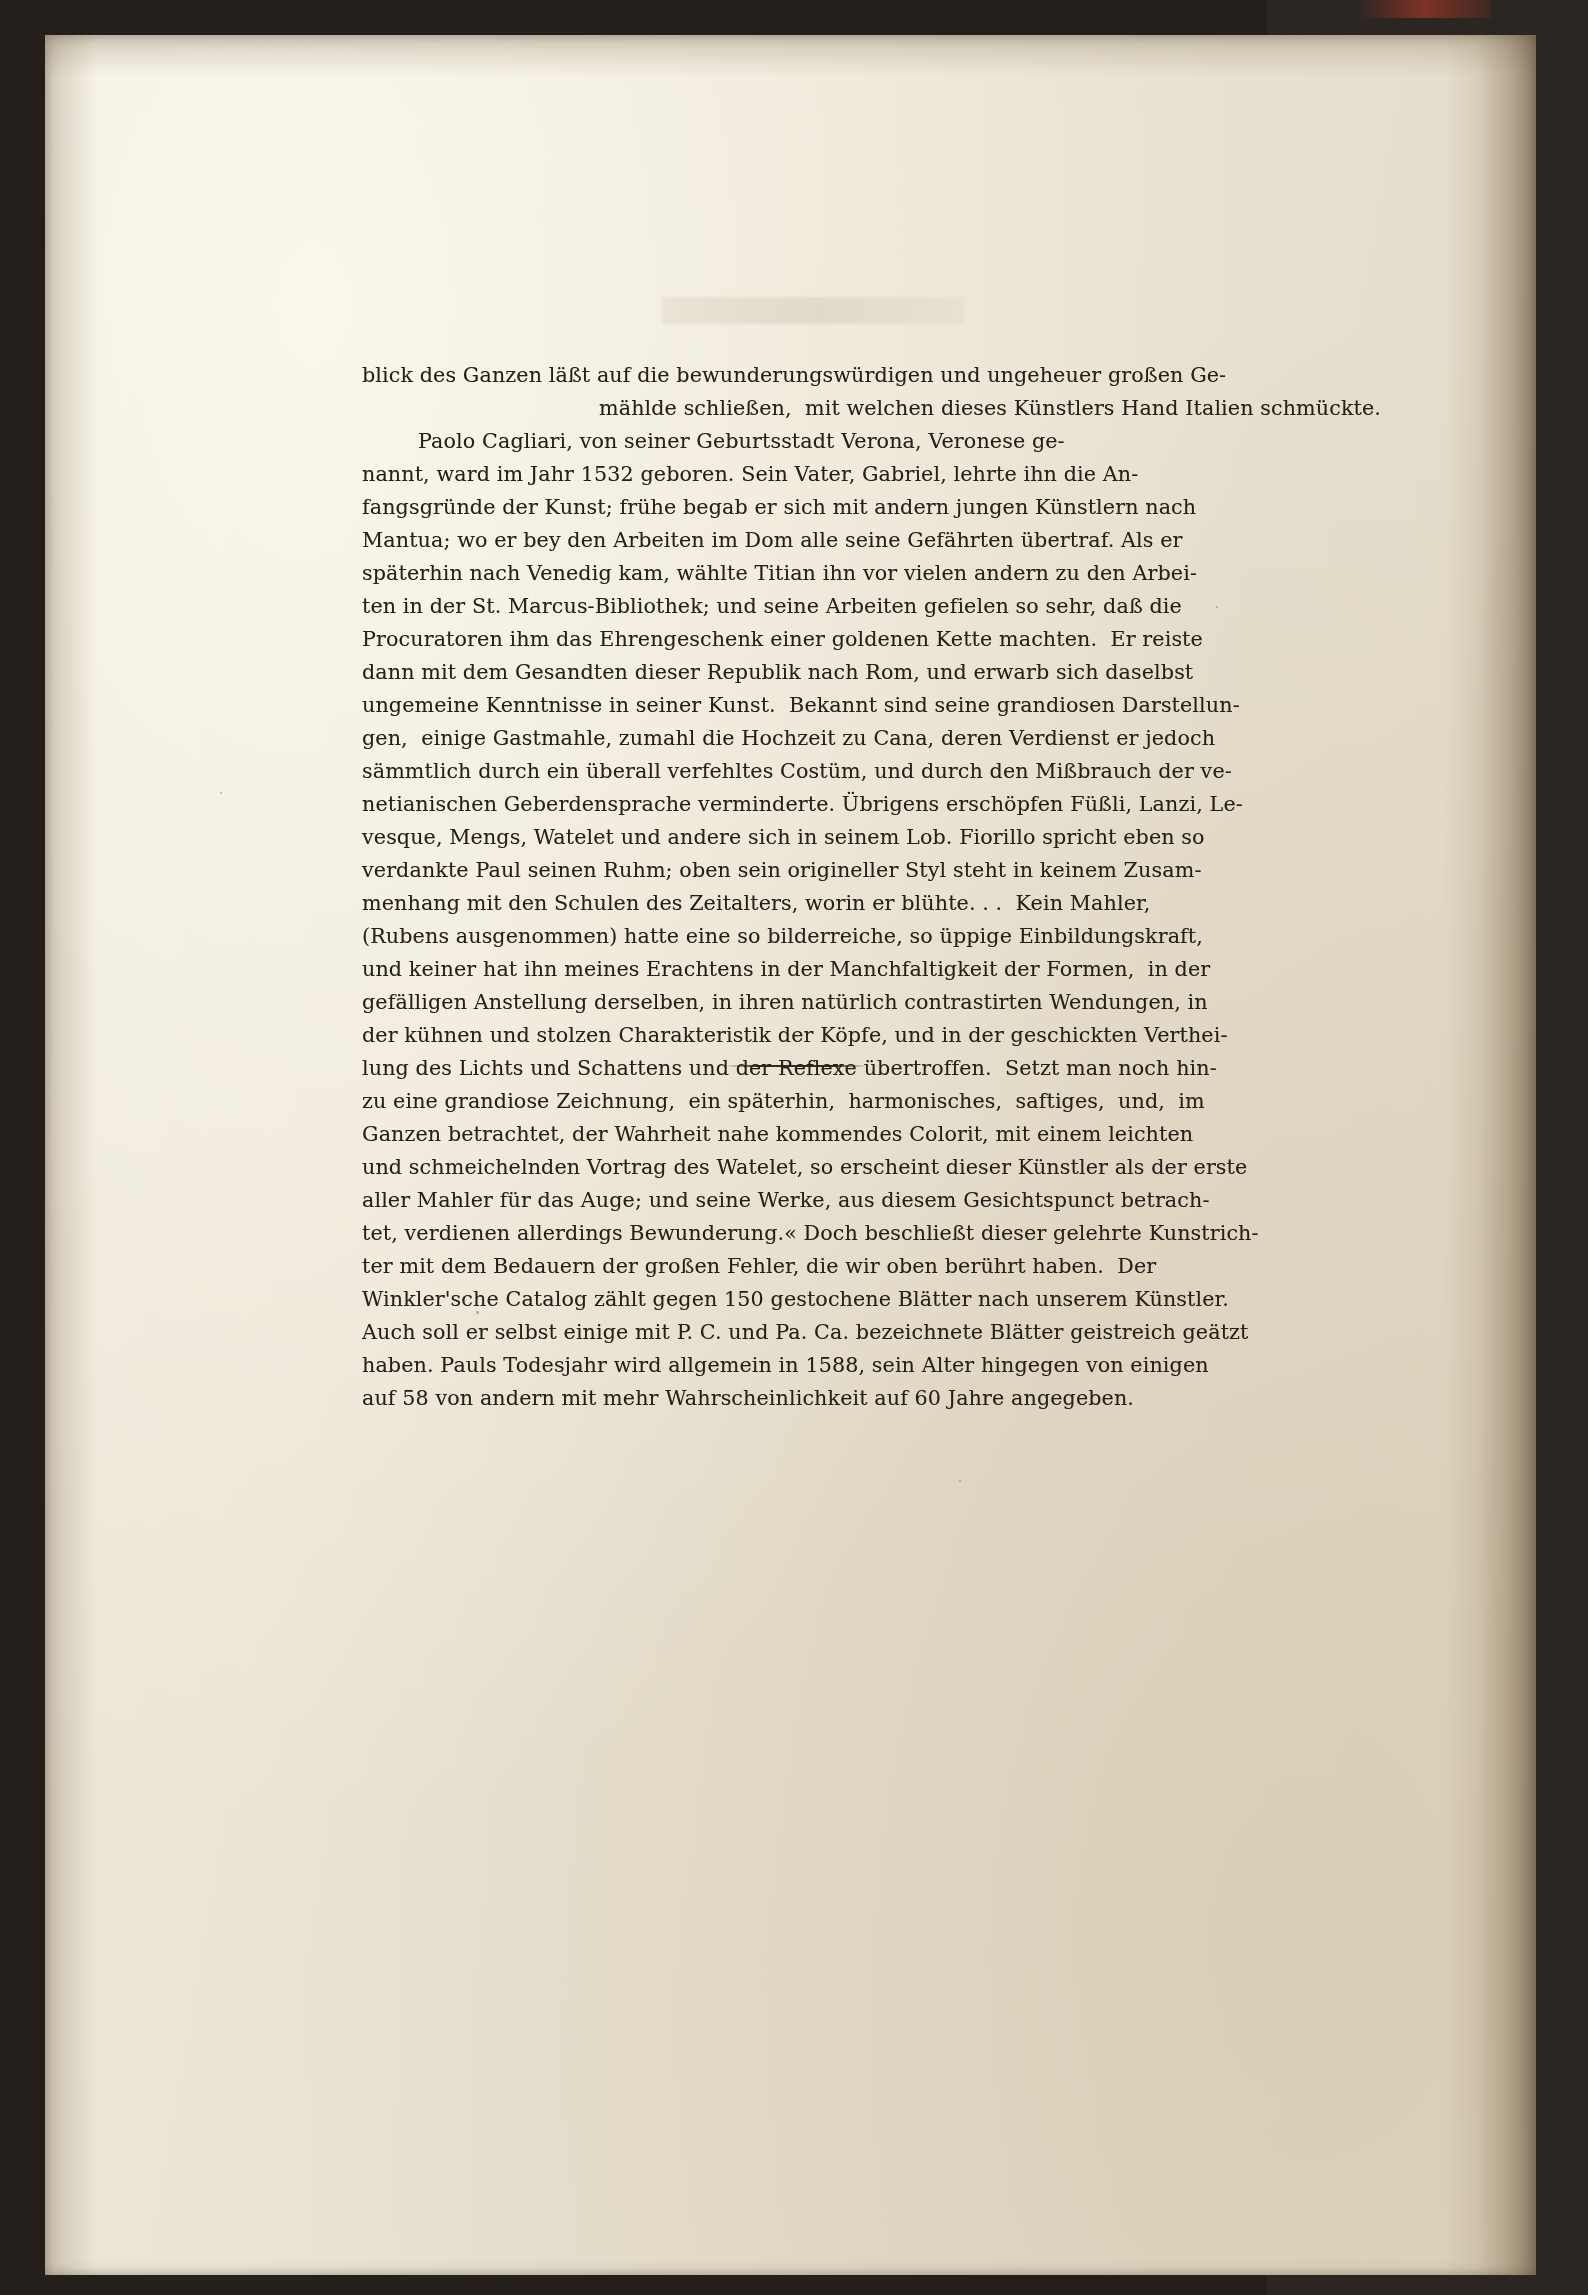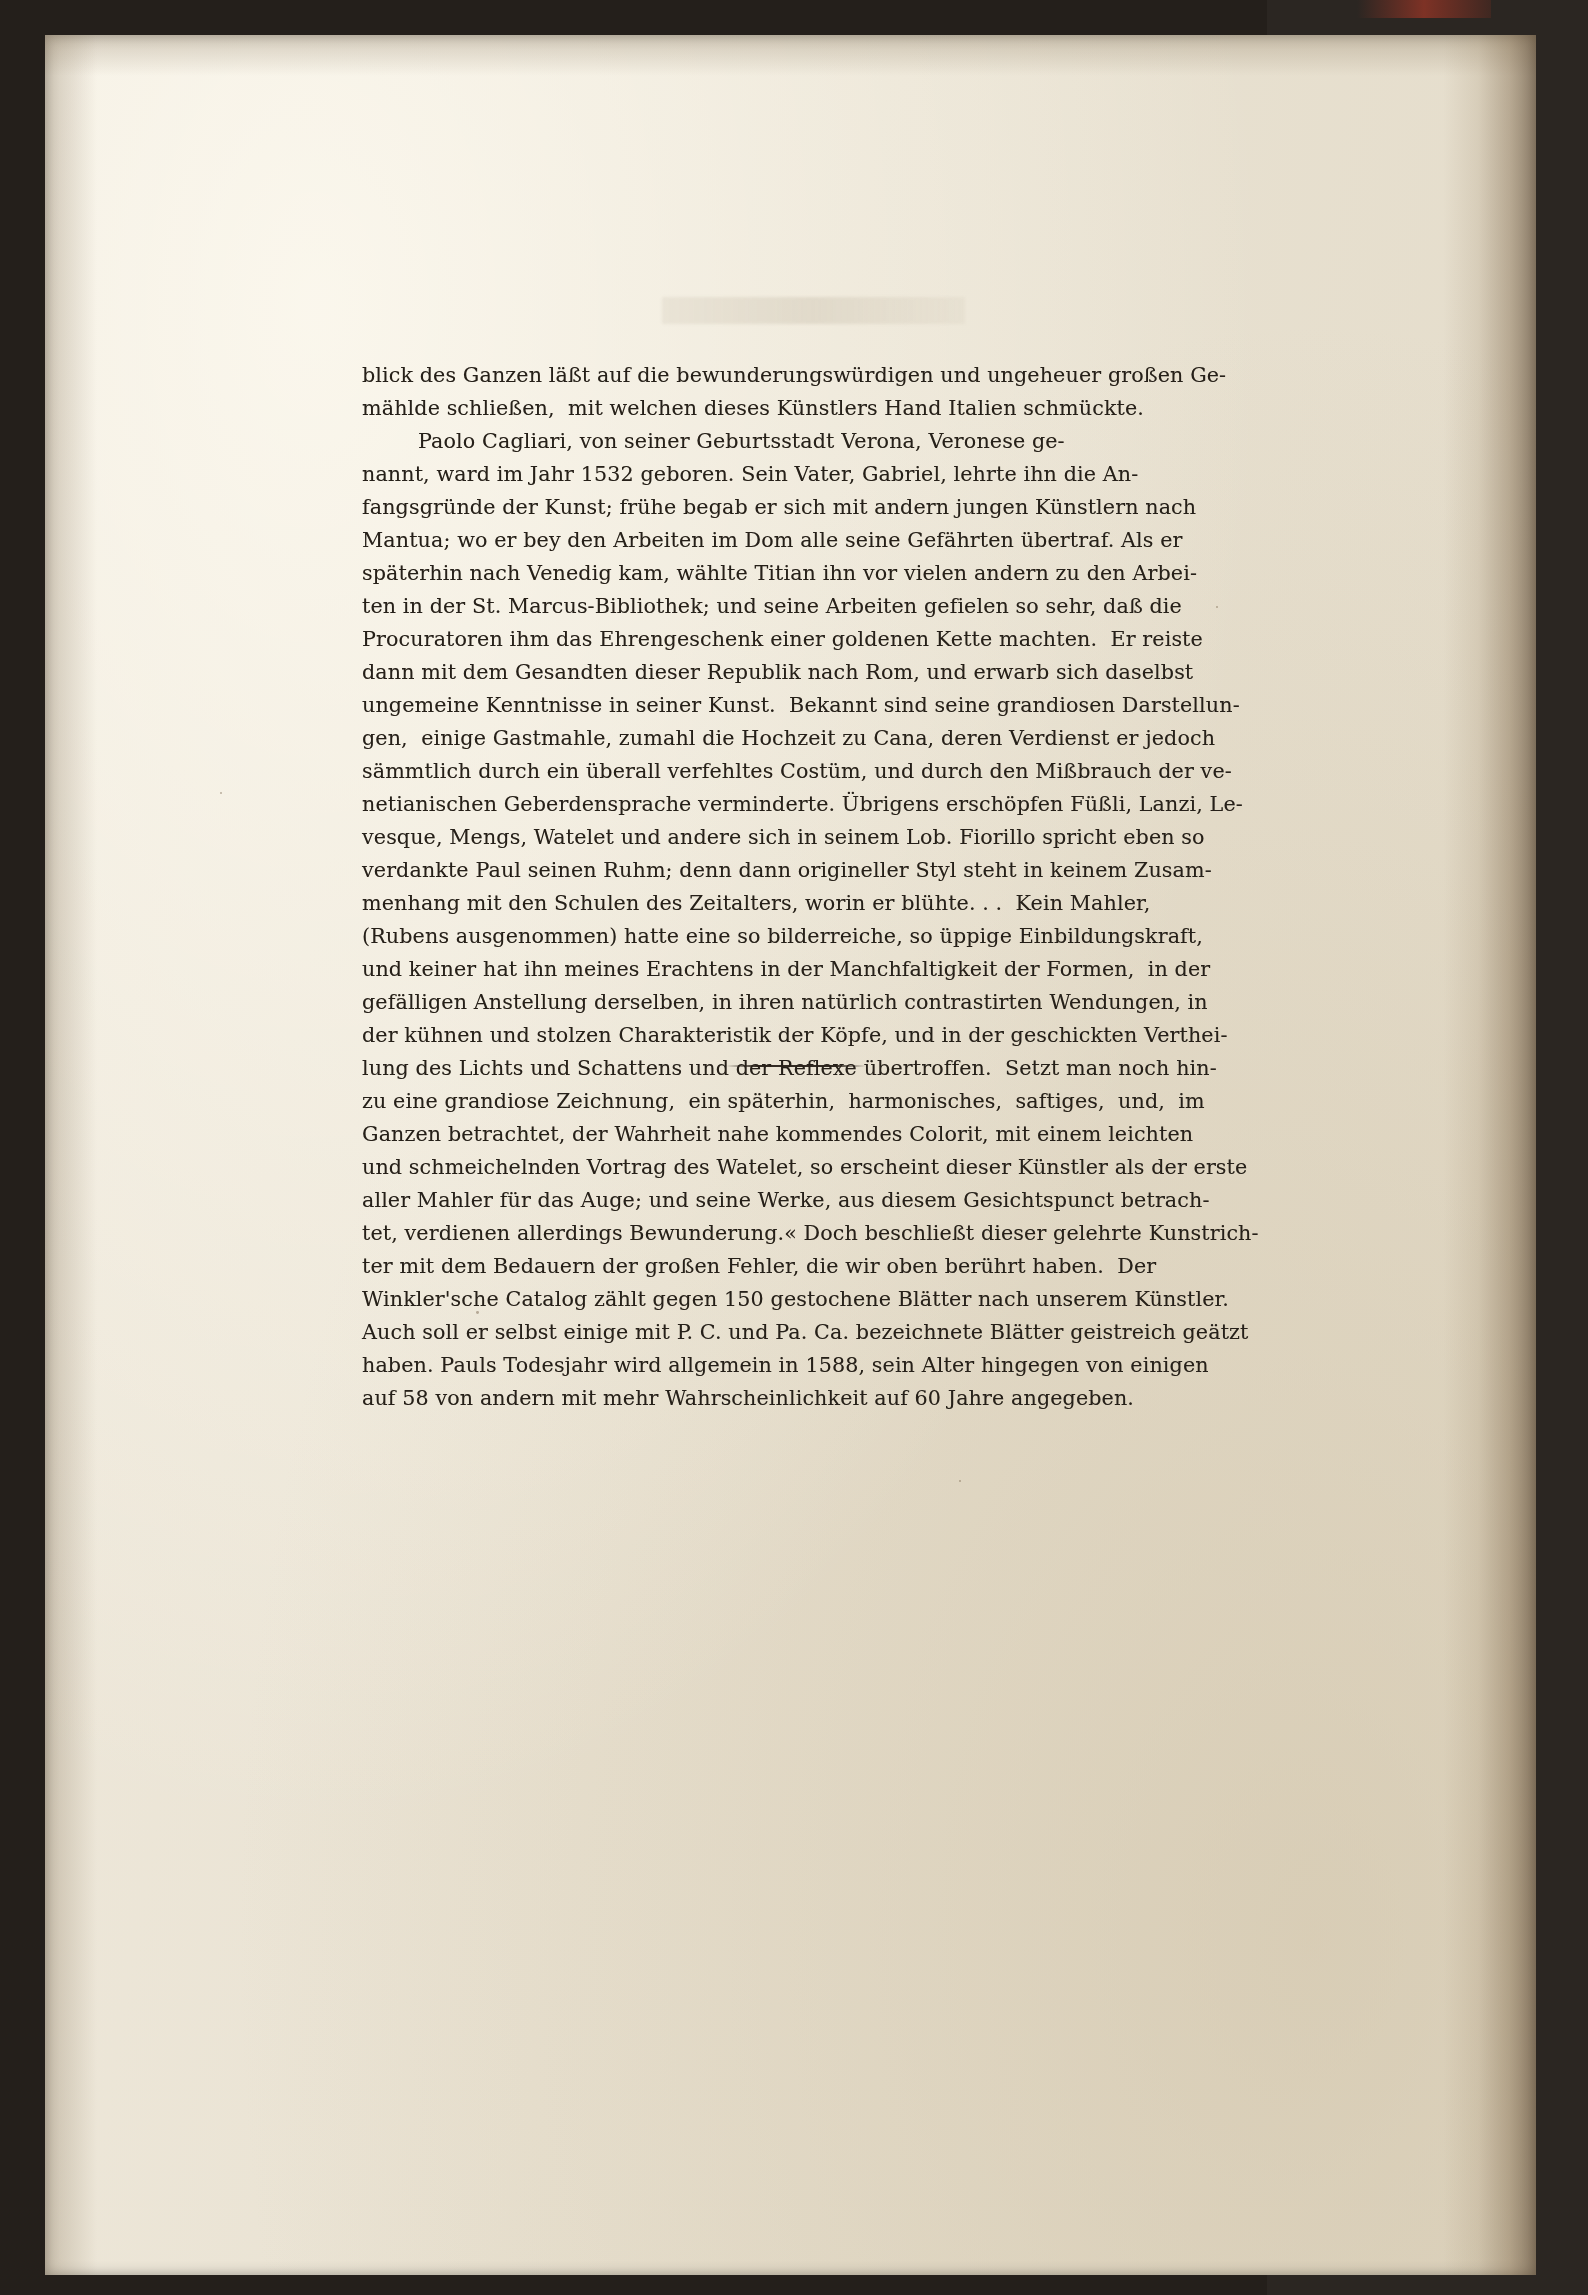--- a/index.html
+++ b/index.html
@@ -142,35 +142,35 @@
 <div id="scan">
 
   <div id="topmark"></div>
 
   <div id="page">
 
     <div id="ghost"></div>
 
     <div id="textblock">
         <div class="line j">blick des Ganzen läßt auf die bewunderungswürdigen und ungeheuer großen Ge-</div>
-        <div class="line j" style="text-align: left;">mählde schließen,  mit welchen dieses Künstlers Hand Italien schmückte.</div>
+        <div class="line j" style="text-align: right;">mählde schließen,  mit welchen dieses Künstlers Hand Italien schmückte.</div>
         <div class="line j indent">Paolo Cagliari, von seiner Geburtsstadt Verona, Veronese ge-</div>
         <div class="line j">nannt, ward im Jahr 1532 geboren. Sein Vater, Gabriel, lehrte ihn die An-</div>
         <div class="line j">fangsgründe der Kunst; frühe begab er sich mit andern jungen Künstlern nach</div>
         <div class="line j">Mantua; wo er bey den Arbeiten im Dom alle seine Gefährten übertraf. Als er</div>
         <div class="line j">späterhin nach Venedig kam, wählte Titian ihn vor vielen andern zu den Arbei-</div>
         <div class="line j">ten in der St. Marcus-Bibliothek; und seine Arbeiten gefielen so sehr, daß die</div>
         <div class="line j">Procuratoren ihm das Ehrengeschenk einer goldenen Kette machten.  Er reiste</div>
         <div class="line j">dann mit dem Gesandten dieser Republik nach Rom, und erwarb sich daselbst</div>
         <div class="line j">ungemeine Kenntnisse in seiner Kunst.  Bekannt sind seine grandiosen Darstellun-</div>
         <div class="line j">gen,  einige Gastmahle, zumahl die Hochzeit zu Cana, deren Verdienst er jedoch</div>
         <div class="line j">sämmtlich durch ein überall verfehltes Costüm, und durch den Mißbrauch der ve-</div>
         <div class="line j">netianischen Geberdensprache verminderte. Übrigens erschöpfen Füßli, Lanzi, Le-</div>
         <div class="line j">vesque, Mengs, Watelet und andere sich in seinem Lob. Fiorillo spricht eben so</div>
-        <div class="line j">verdankte Paul seinen Ruhm; denn dann origineller Styl steht in keinem Zusam-</div>
+        <div class="line j">verdankte Paul seinen Ruhm; oben sein origineller Styl steht in keinem Zusam-</div>
         <div class="line j">menhang mit den Schulen des Zeitalters, worin er blühte. . .  Kein Mahler,</div>
         <div class="line j">(Rubens ausgenommen) hatte eine so bilderreiche, so üppige Einbildungskraft,</div>
         <div class="line j">und keiner hat ihn meines Erachtens in der Manchfaltigkeit der Formen,  in der</div>
         <div class="line j">gefälligen Anstellung derselben, in ihren natürlich contrastirten Wendungen, in</div>
         <div class="line j">der kühnen und stolzen Charakteristik der Köpfe, und in der geschickten Verthei-</div>
         <div class="line j">lung des Lichts und Schattens und der Reflexe übertroffen.  Setzt man noch hin-</div>
         <div class="line j">zu eine grandiose Zeichnung,  ein späterhin,  harmonisches,  saftiges,  und,  im</div>
         <div class="line j">Ganzen betrachtet, der Wahrheit nahe kommendes Colorit, mit einem leichten</div>
         <div class="line j">und schmeichelnden Vortrag des Watelet, so erscheint dieser Künstler als der erste</div>
         <div class="line j">aller Mahler für das Auge; und seine Werke, aus diesem Gesichtspunct betrach-</div>

